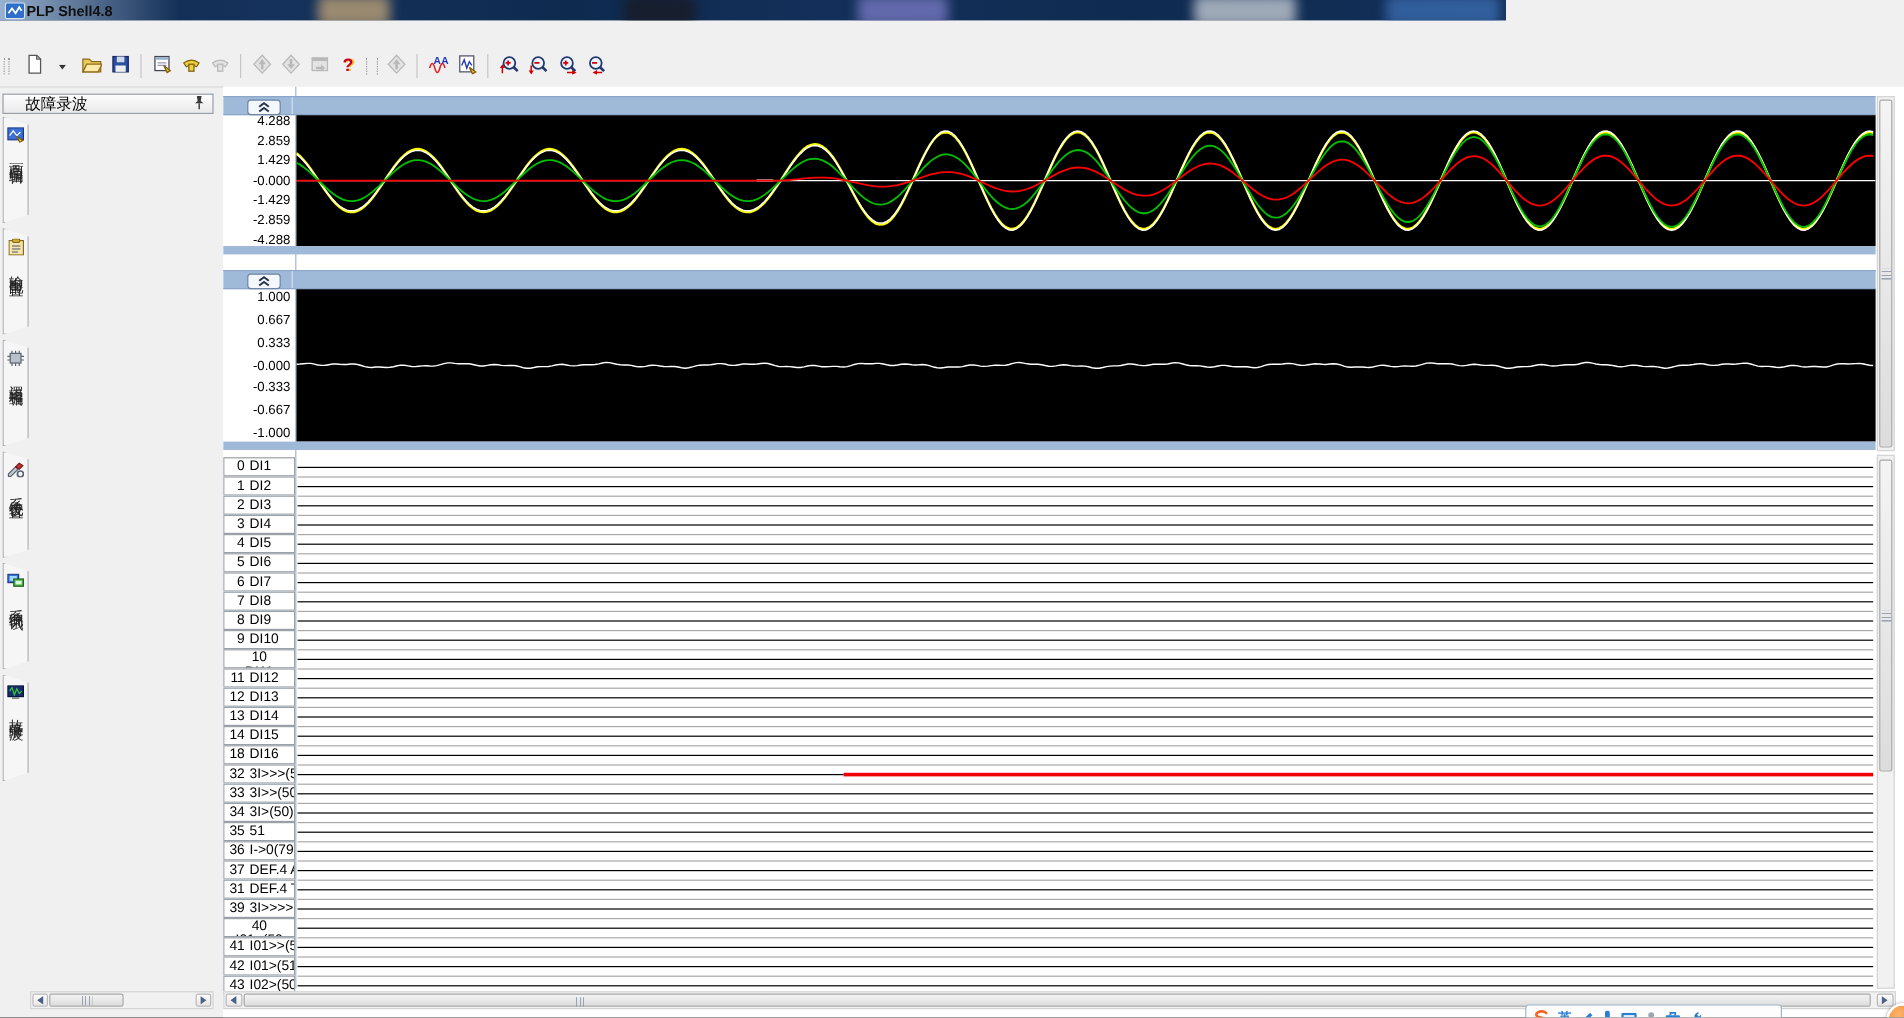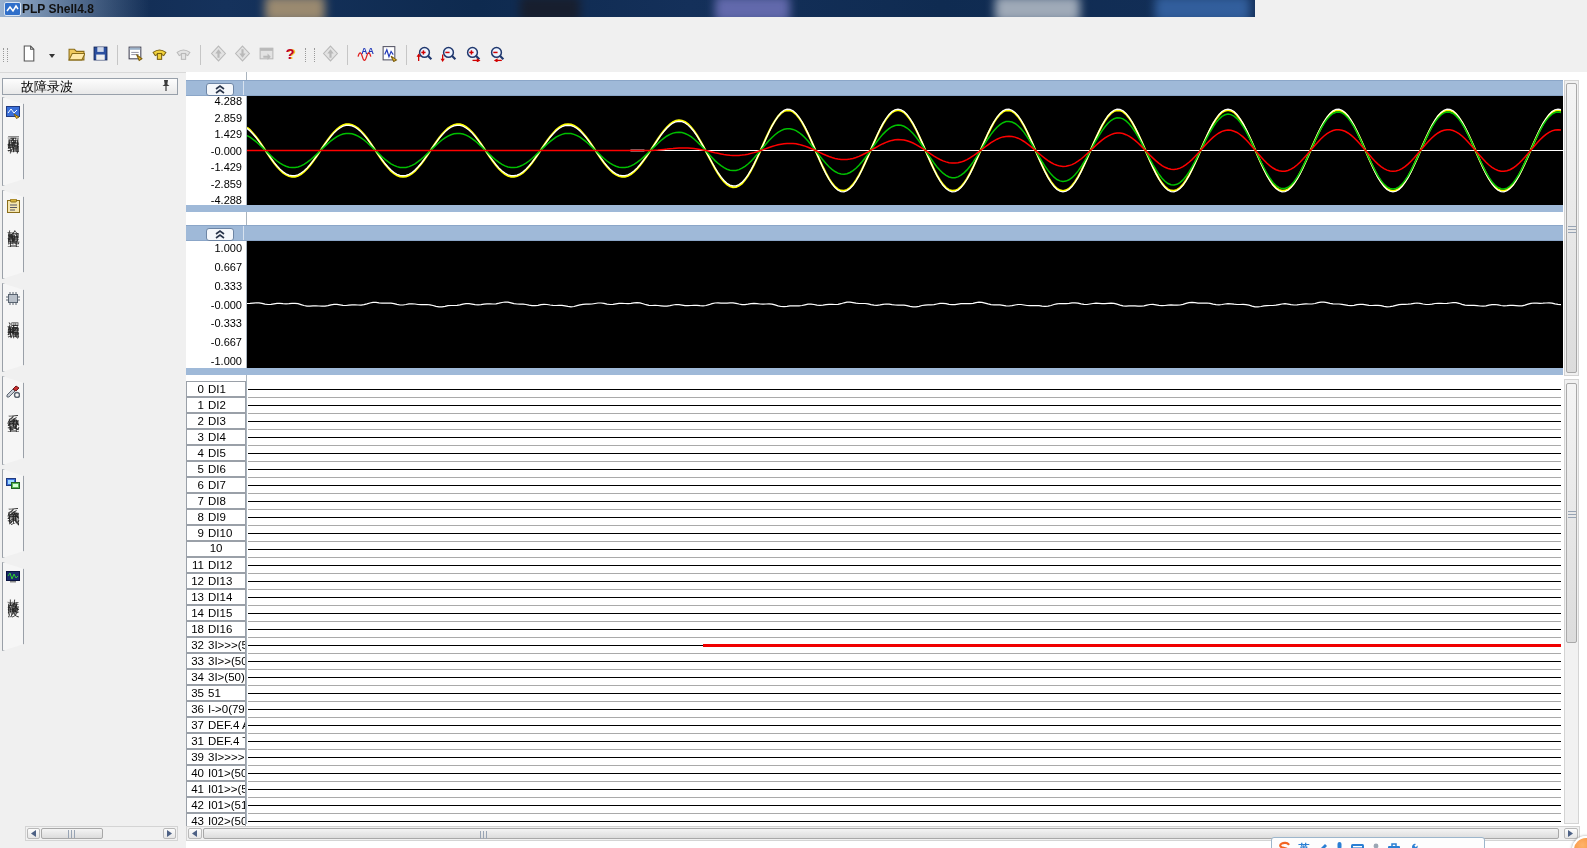--- a/index.html
+++ b/index.html
@@ -532,21 +532,21 @@
           <span>DEF.4 T</span>
         </div>
         <div class="disig" style="top: 669px; left: 62px; width: 1313px;"></div>
         <div class="disep" style="top: 677px; left: 62px; width: 1313px;"></div>
         <div class="dirow-label" style="top: 677px;">
           <span class="no">39</span>
           <span>3I&gt;&gt;&gt;&gt;</span>
         </div>
         <div class="disig" style="top: 685px; left: 62px; width: 1313px;"></div>
         <div class="disep" style="top: 693px; left: 62px; width: 1313px;"></div>
-        <div class="dirow-label" style="top: 693px;">
+        <div class="dirow-label" style="top: 693px; flex-direction: column;">
           <span class="no">40</span>
           <span>I01&gt;(50</span>
         </div>
         <div class="disig" style="top: 701px; left: 62px; width: 1313px;"></div>
         <div class="disep" style="top: 709px; left: 62px; width: 1313px;"></div>
         <div class="dirow-label" style="top: 709px;">
           <span class="no">41</span>
           <span>I01&gt;&gt;(5</span>
         </div>
         <div class="disig" style="top: 717px; left: 62px; width: 1313px;"></div>

